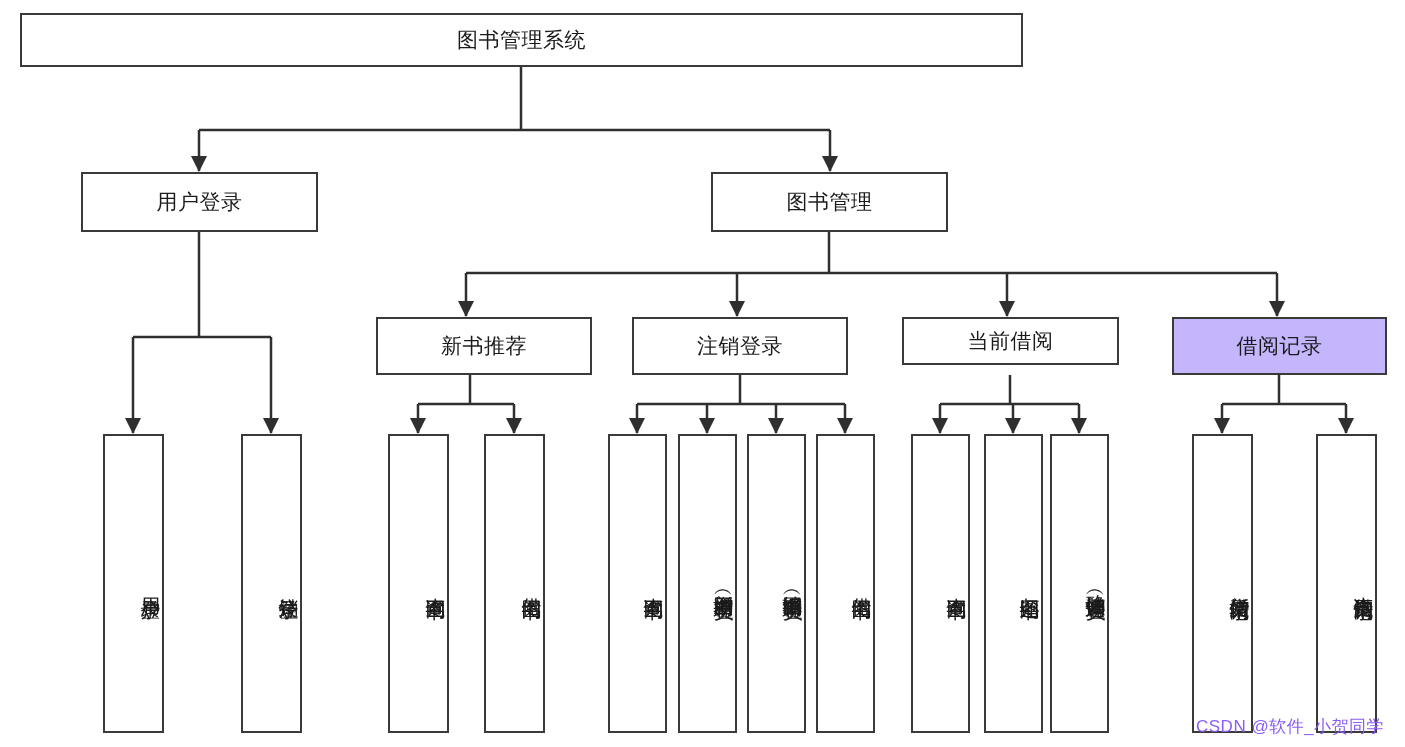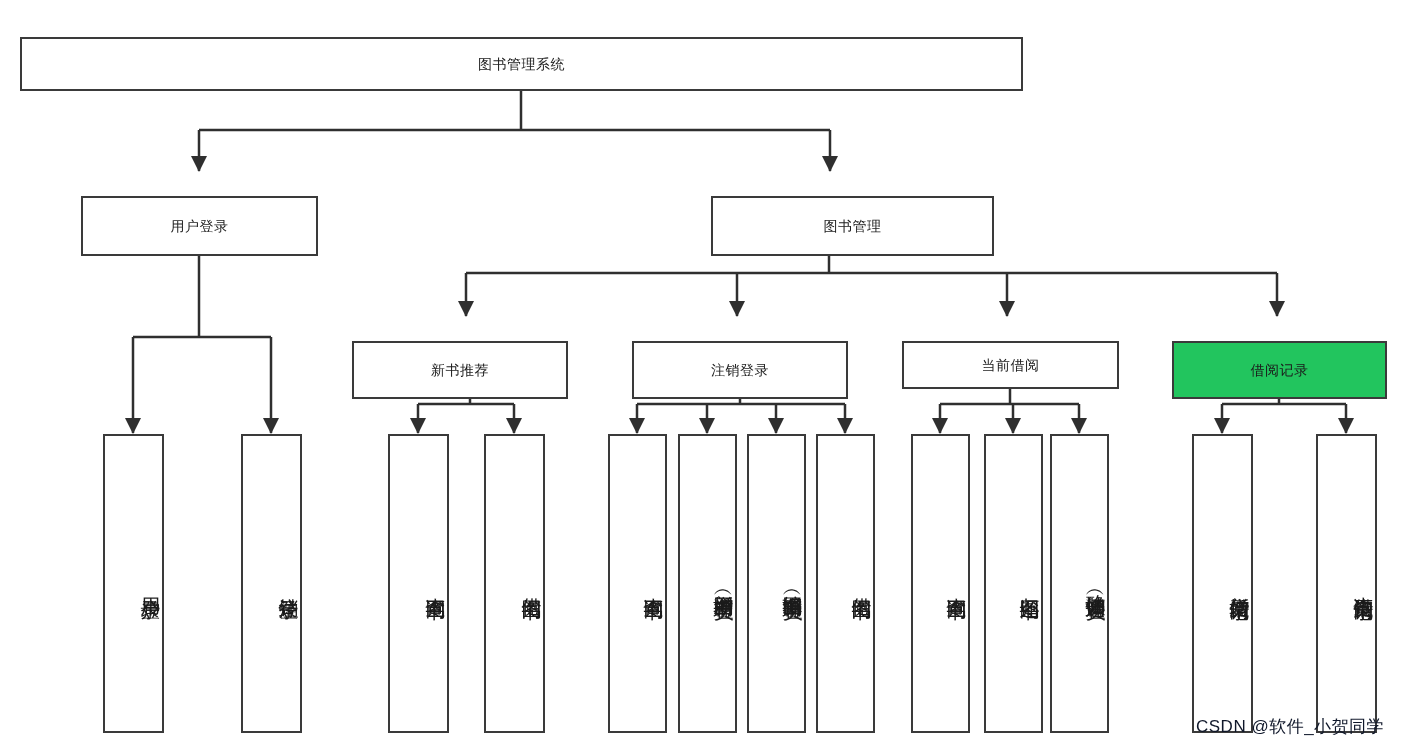--- a/index.html
+++ b/index.html
@@ -30,23 +30,22 @@
     box-sizing: border-box;
     border: 2px solid #3a3a3a;
     background: #ffffff;
     display: flex;
     align-items: center;
     justify-content: center;
     color: #1b1b1b;
     line-height: 1.18;
   }
   .node.h {
-    font-size: 14px;
+    font-size: 21px;
     letter-spacing: 0.5px;
-    margin-top: 24px;
   }
   .node.v {
     font-size: 20px;
     letter-spacing: 1px;
     writing-mode: vertical-rl;
     text-orientation: upright;
     padding-top: 6px;
     padding-bottom: 6px;
     align-items: flex-start;
     justify-content: center;
@@ -123,33 +122,33 @@
       <line x1="1346" y1="404" x2="1346" y2="433" stroke="#2f2f2f" stroke-width="2.5"></line>
       <polygon points="1338,418 1354,418 1346,434" fill="#2f2f2f"></polygon>
     </svg>
   <div id="nodes">
       <div class="node h" style="left: 20px; top: 13px; width: 1003px; height: 54px; border-color: rgb(58, 58, 58); background: rgb(255, 255, 255); color: rgb(27, 27, 27);">
         <span class="htext">图书管理系统</span>
       </div>
       <div class="node h" style="left: 81px; top: 172px; width: 237px; height: 60px; border-color: rgb(58, 58, 58); background: rgb(255, 255, 255); color: rgb(27, 27, 27);">
         <span class="htext">用户登录</span>
       </div>
-      <div class="node h" style="left: 711px; top: 172px; width: 283px; height: 60px; border-color: rgb(58, 58, 58); background: rgb(255, 255, 255); color: rgb(27, 27, 27);">
+      <div class="node h" style="left: 711px; top: 172px; width: 237px; height: 60px; border-color: rgb(58, 58, 58); background: rgb(255, 255, 255); color: rgb(27, 27, 27);">
         <span class="htext">图书管理</span>
       </div>
-      <div class="node h" style="left: 352px; top: 317px; width: 216px; height: 58px; border-color: rgb(58, 58, 58); background: rgb(255, 255, 255); color: rgb(27, 27, 27);">
+      <div class="node h" style="left: 376px; top: 317px; width: 216px; height: 58px; border-color: rgb(58, 58, 58); background: rgb(255, 255, 255); color: rgb(27, 27, 27);">
         <span class="htext">新书推荐</span>
       </div>
       <div class="node h" style="left: 632px; top: 317px; width: 216px; height: 58px; border-color: rgb(58, 58, 58); background: rgb(255, 255, 255); color: rgb(27, 27, 27);">
         <span class="htext">注销登录</span>
       </div>
       <div class="node h" style="left: 902px; top: 317px; width: 217px; height: 48px; border-color: rgb(58, 58, 58); background: rgb(255, 255, 255); color: rgb(27, 27, 27);">
         <span class="htext">当前借阅</span>
       </div>
-      <div class="node h" style="left: 1172px; top: 317px; width: 215px; height: 58px; border-color: rgb(58, 58, 58); background: #22c55e; color: rgb(27, 27, 27);">
+      <div class="node h" style="left: 1172px; top: 317px; width: 215px; height: 58px; border-color: rgb(58, 58, 58); background: #c4b5fd; color: rgb(27, 27, 27);">
         <span class="htext">借阅记录</span>
       </div>
       <div class="node v" style="left: 103px; top: 434px; width: 61px; height: 299px; border-color: rgb(58, 58, 58); background: rgb(255, 255, 255); color: rgb(27, 27, 27);">
         <span class="vtext">用户登录</span>
       </div>
       <div class="node v" style="left: 241px; top: 434px; width: 61px; height: 299px; border-color: rgb(58, 58, 58); background: rgb(255, 255, 255); color: rgb(27, 27, 27);">
         <span class="vtext">注销登录</span>
       </div>
       <div class="node v" style="left: 388px; top: 434px; width: 61px; height: 299px; border-color: rgb(58, 58, 58); background: rgb(255, 255, 255); color: rgb(27, 27, 27);">
         <span class="vtext">查询图书</span>
@@ -178,14 +177,14 @@
       <div class="node v" style="left: 1050px; top: 434px; width: 59px; height: 299px; border-color: rgb(58, 58, 58); background: rgb(255, 255, 255); color: rgb(27, 27, 27);">
         <span class="vtext">确认归还（管理员）</span>
       </div>
       <div class="node v" style="left: 1192px; top: 434px; width: 61px; height: 299px; border-color: rgb(58, 58, 58); background: rgb(255, 255, 255); color: rgb(27, 27, 27);">
         <span class="vtext">新增借阅记录</span>
       </div>
       <div class="node v" style="left: 1316px; top: 434px; width: 61px; height: 299px; border-color: rgb(58, 58, 58); background: rgb(255, 255, 255); color: rgb(27, 27, 27);">
         <span class="vtext">查询借阅记录</span>
       </div>
     </div>
-  <div class="watermark" style="left: 1196px; top: 715px; color: #0f172a;">CSDN @软件_小贺同学</div>
+  <div class="watermark" style="left: 1196px; top: 715px; color: #8b5cf6;">CSDN @软件_小贺同学</div>
 </div>
 
 </body></html>

